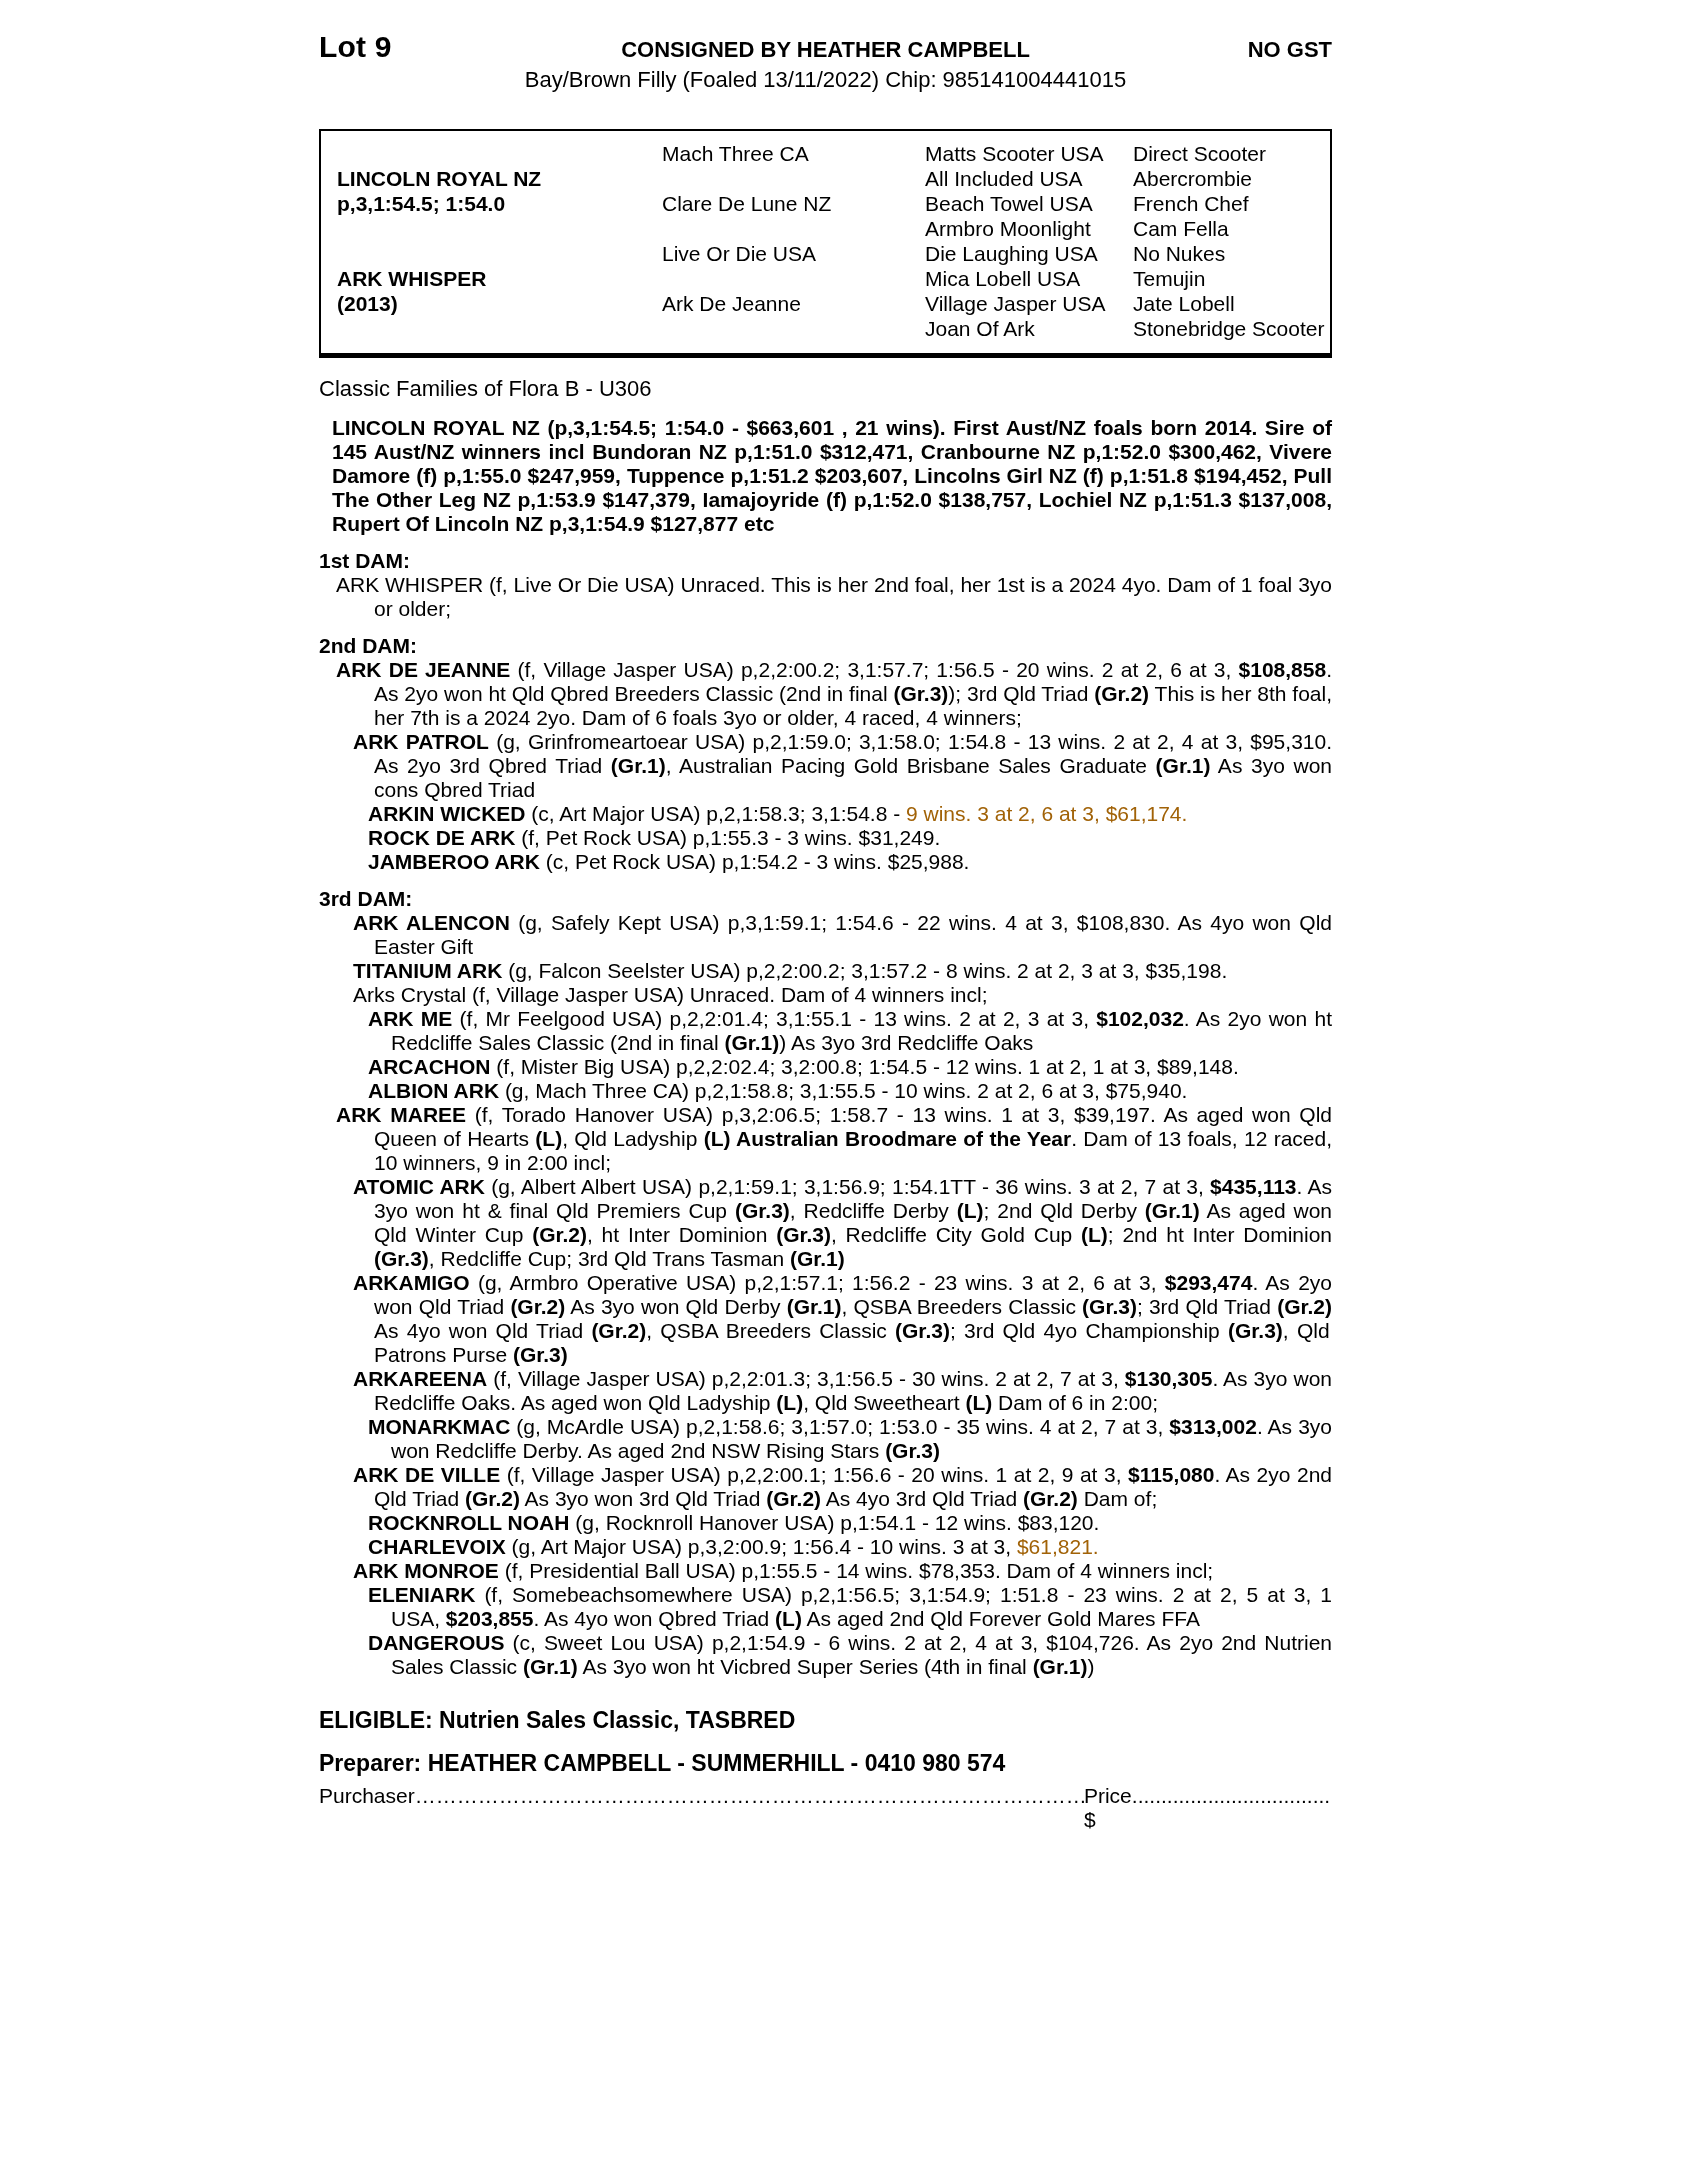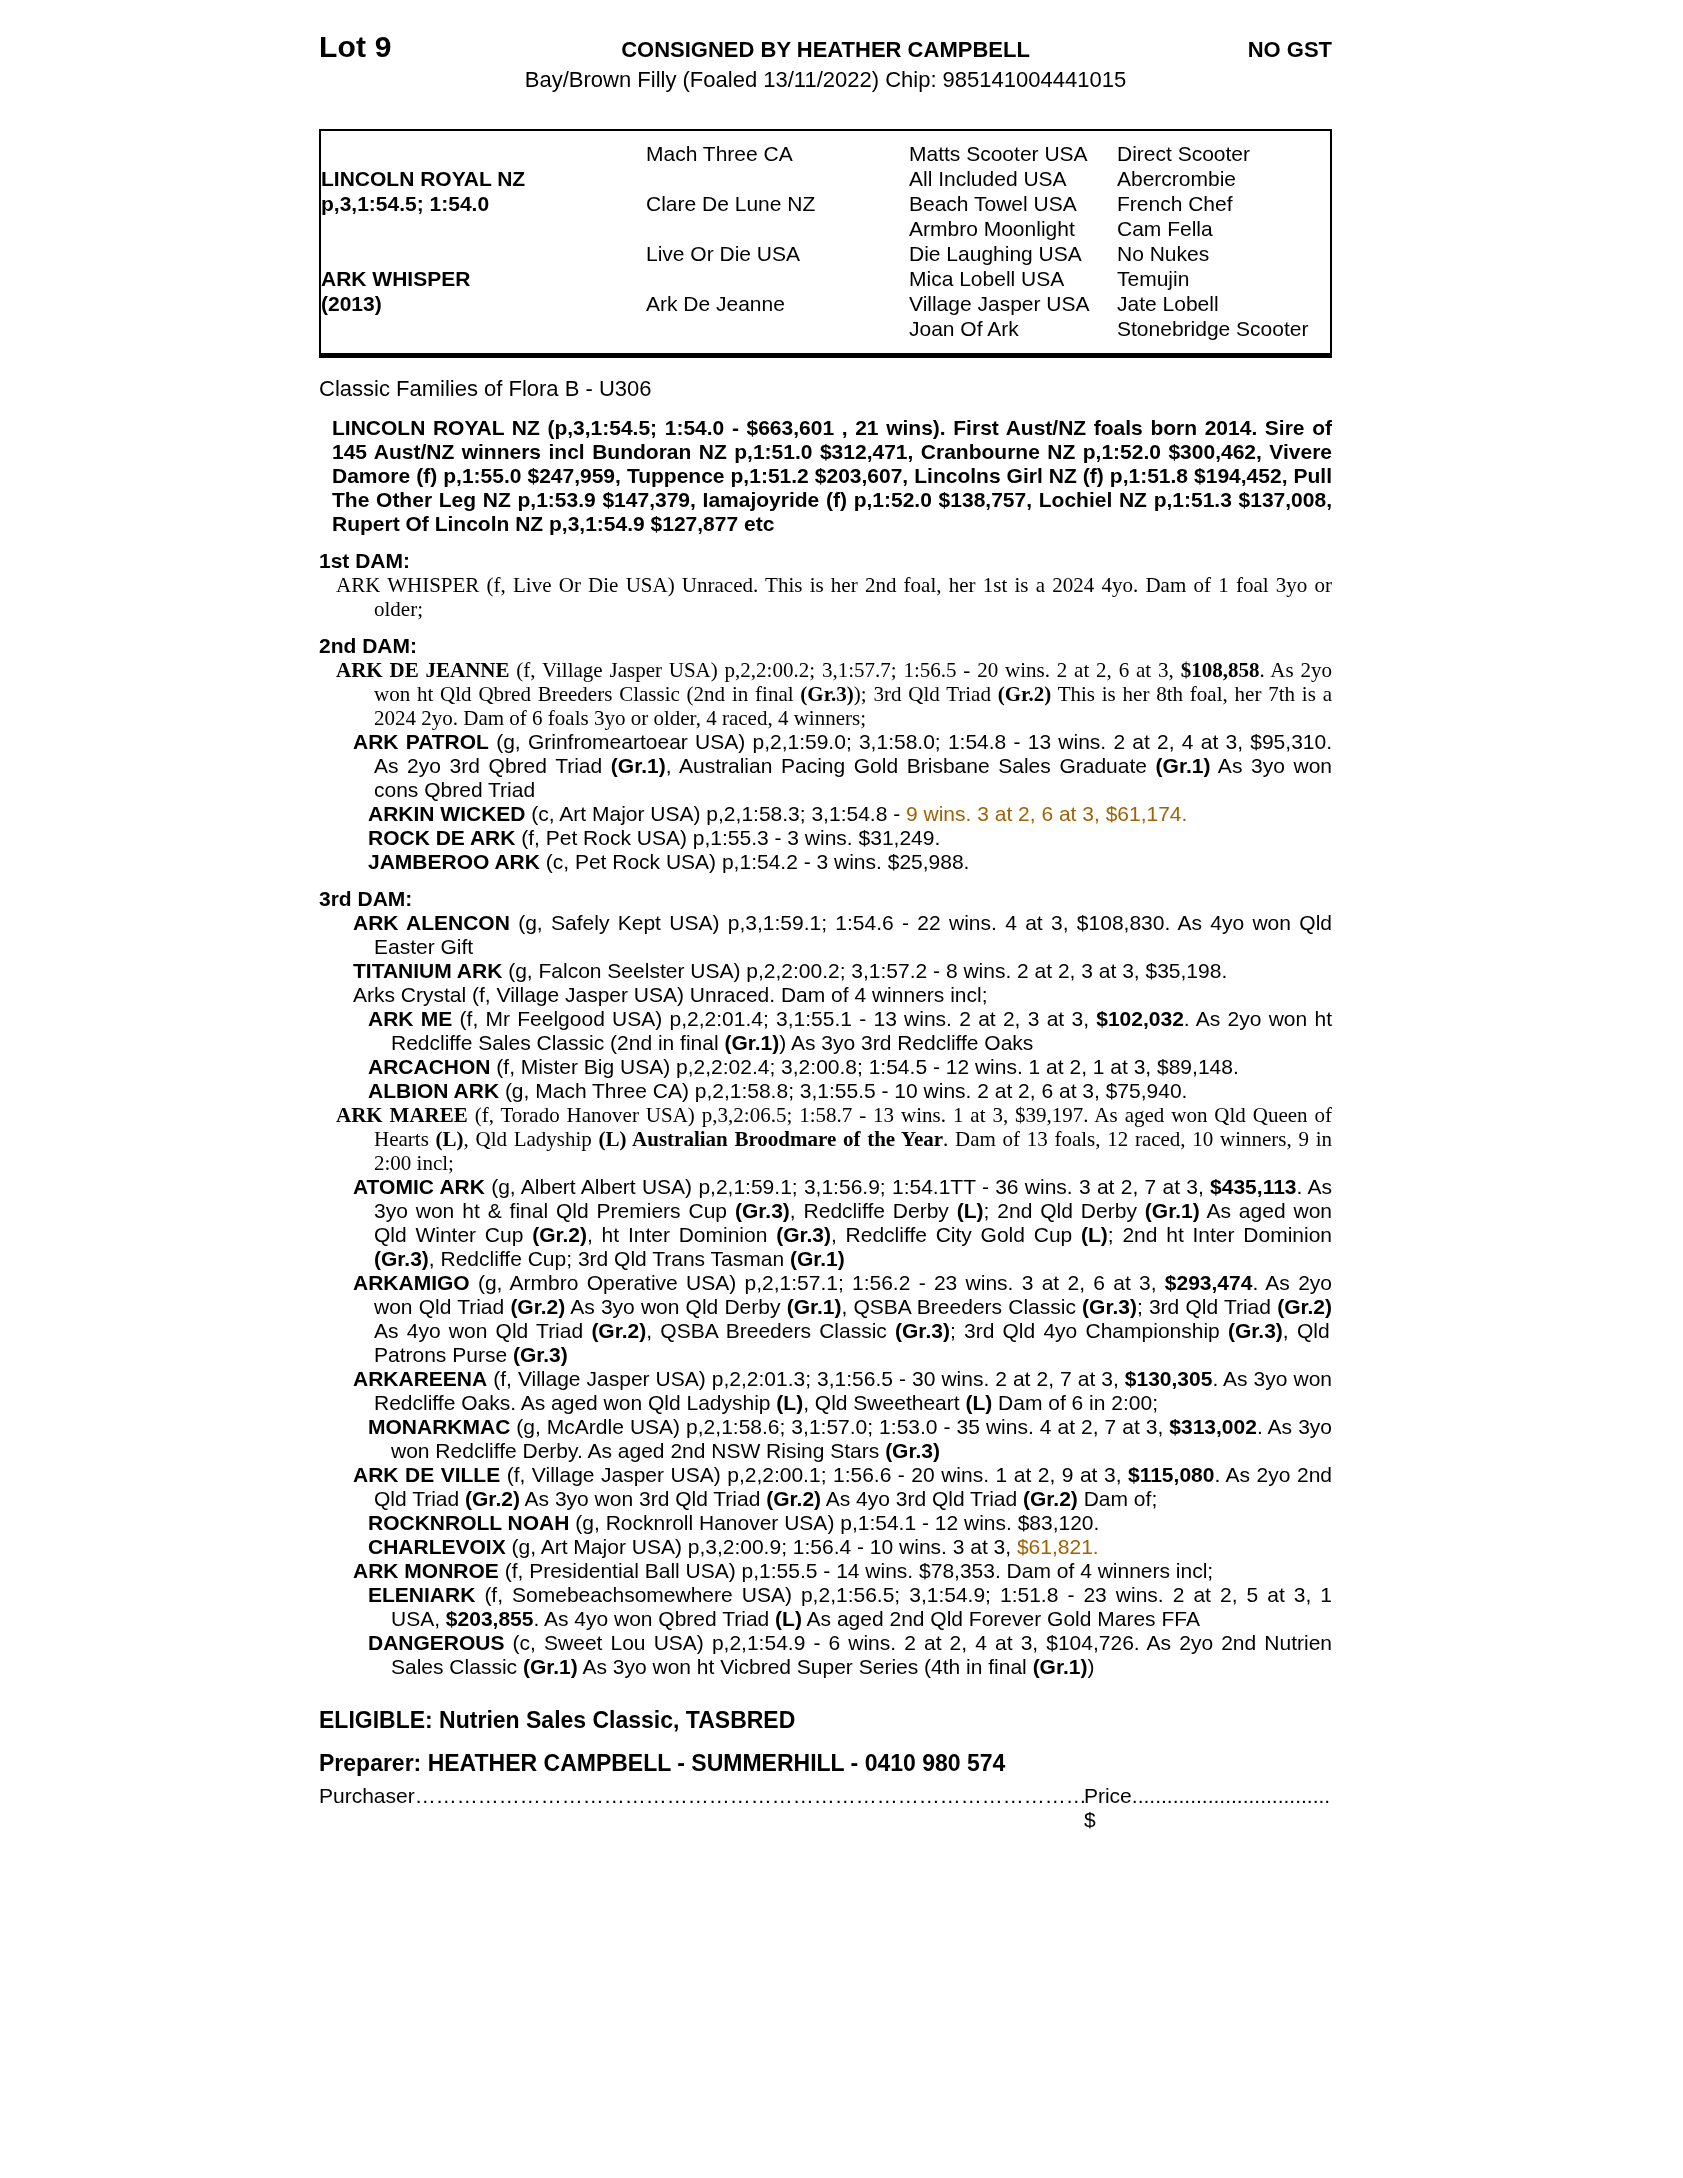--- a/index.html
+++ b/index.html
@@ -13,35 +13,35 @@
   
   .hdr{display:flex;align-items:baseline;}
   .lot{width:213px;font-size:30px;font-weight:bold;letter-spacing:0.2px;}
   .consignor{flex:1;text-align:center;font-size:22px;font-weight:bold;}
   .gst{width:213px;text-align:right;font-size:22px;font-weight:bold;}
   .desc{margin-top:3px;text-align:center;font-size:22px;}
 
   
   .ped{
     margin-top:36px;border:2px solid #000;border-bottom-width:5px;
-    padding:10px 0 12px 0;
+    padding:10px 0 12px 16px;
     display:grid;grid-template-columns:325px 263px 208px auto;
     font-size:21px;line-height:25px;
   }
   .pc{white-space:nowrap;}
   .pc.c1{font-weight:bold;}
 
   .family{margin-top:18px;font-size:22px;}
 
   .para{font-size:21px;line-height:24px;margin-left:13px;}
   .just{text-align:justify;}
   .sire{margin-top:14px;font-weight:bold;}
 
   .dam-h{margin-top:13px;font-size:21px;line-height:24px;font-weight:bold;}
-  .l0{padding-left:42px;text-indent:-38px;font-family:Liberation Serif, serif;}
+  .l0{padding-left:42px;text-indent:-38px;}
   .l1{padding-left:42px;text-indent:-21px;}
   .l2{padding-left:59px;text-indent:-23px;}
 
   .b{font-weight:bold;}
   .r{color:#a16207;}
 
   .eligible{margin-top:28px;font-size:23px;font-weight:bold;}
   .preparer{margin-top:16px;font-size:23px;font-weight:bold;}
   .purchline{margin-top:7px;font-size:21px;display:flex;align-items:baseline;}
   .dotfill{overflow:hidden;white-space:nowrap;}

